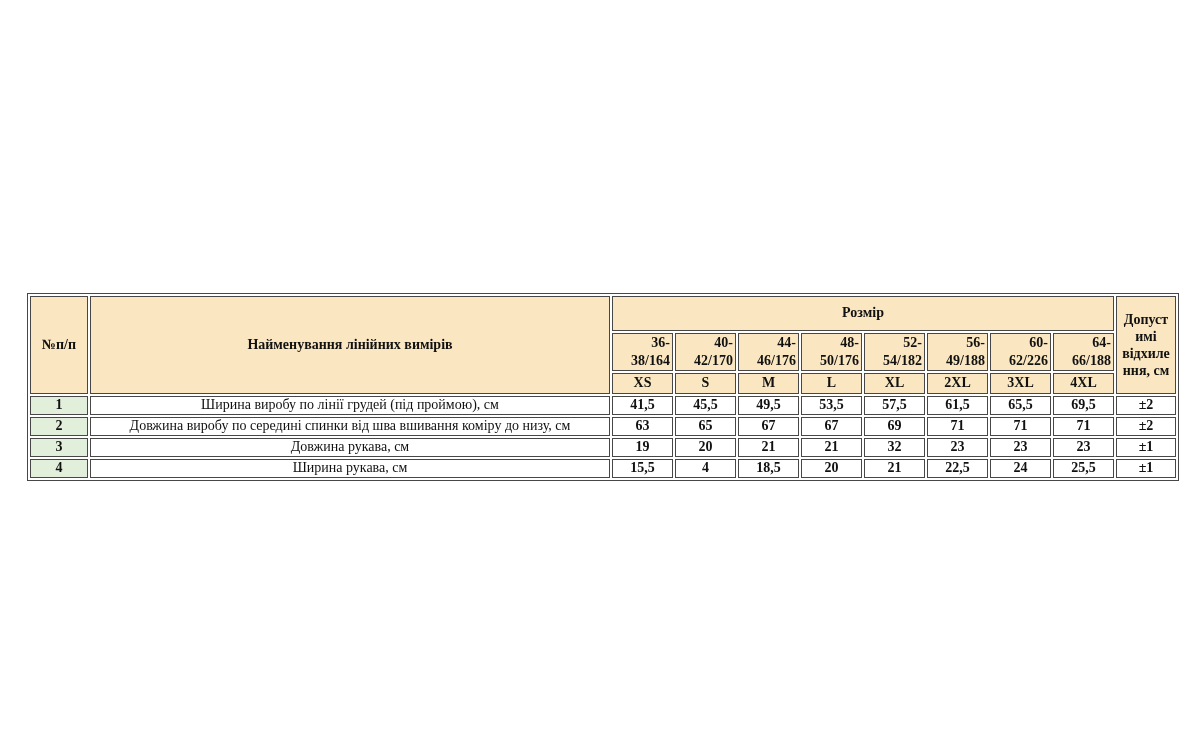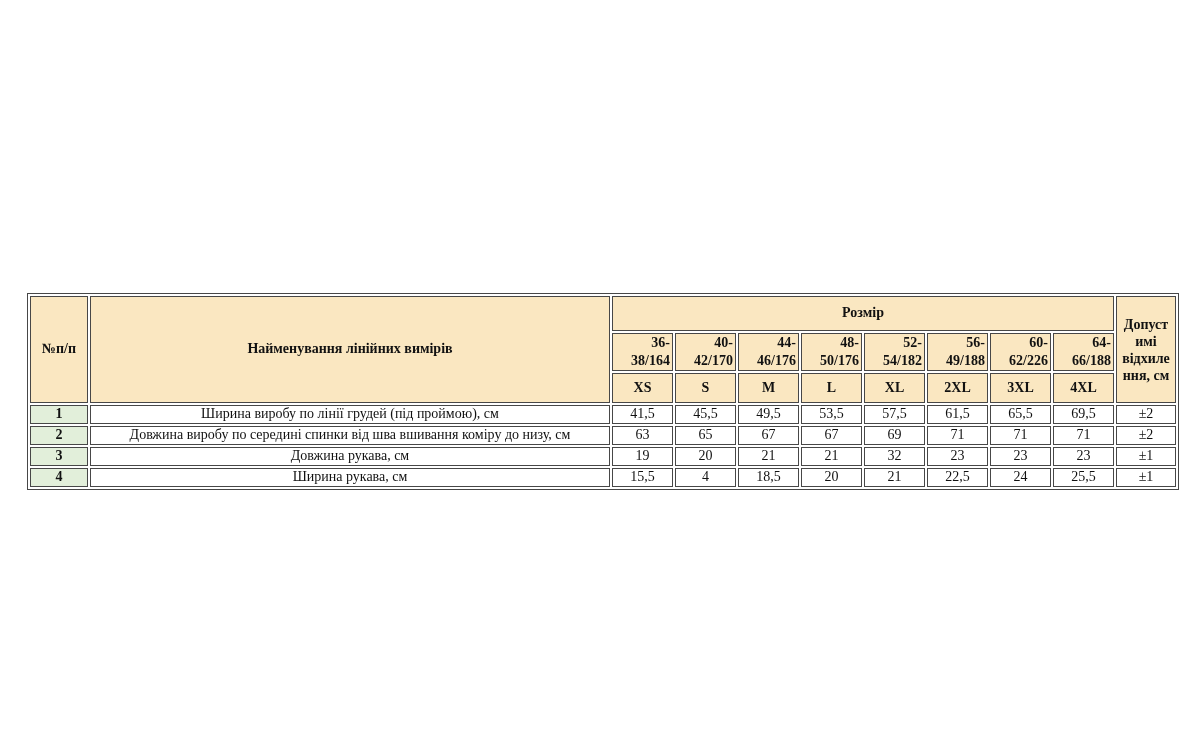--- a/index.html
+++ b/index.html
@@ -38,28 +38,28 @@
   td.hdr {
     background: #fae7c1;
     font-weight: bold;
     white-space: normal;
   }
   td.num {
     background: #e2efda;
     font-weight: bold;
   }
   td.val, td.tol {
-    font-weight: normal;
+    font-weight: bold;
   }
   td.name {
     font-weight: normal;
   }
   tr.r-group td   { height: 35px; }
   tr.r-ranges td  { height: 38px; }
-  tr.r-letters td { height: 30px; }
+  tr.r-letters td { height: 21px; }
   tr.r-data td    { height: 19px; }
   .two-line span { display: block; line-height: 18px; text-align: right; }
   .tol-hdr span  { display: block; line-height: 17px; }
 </style>
 </head>
 <body>
 
 <table class="size-chart">
   <colgroup>
     <col style="width:58px">

